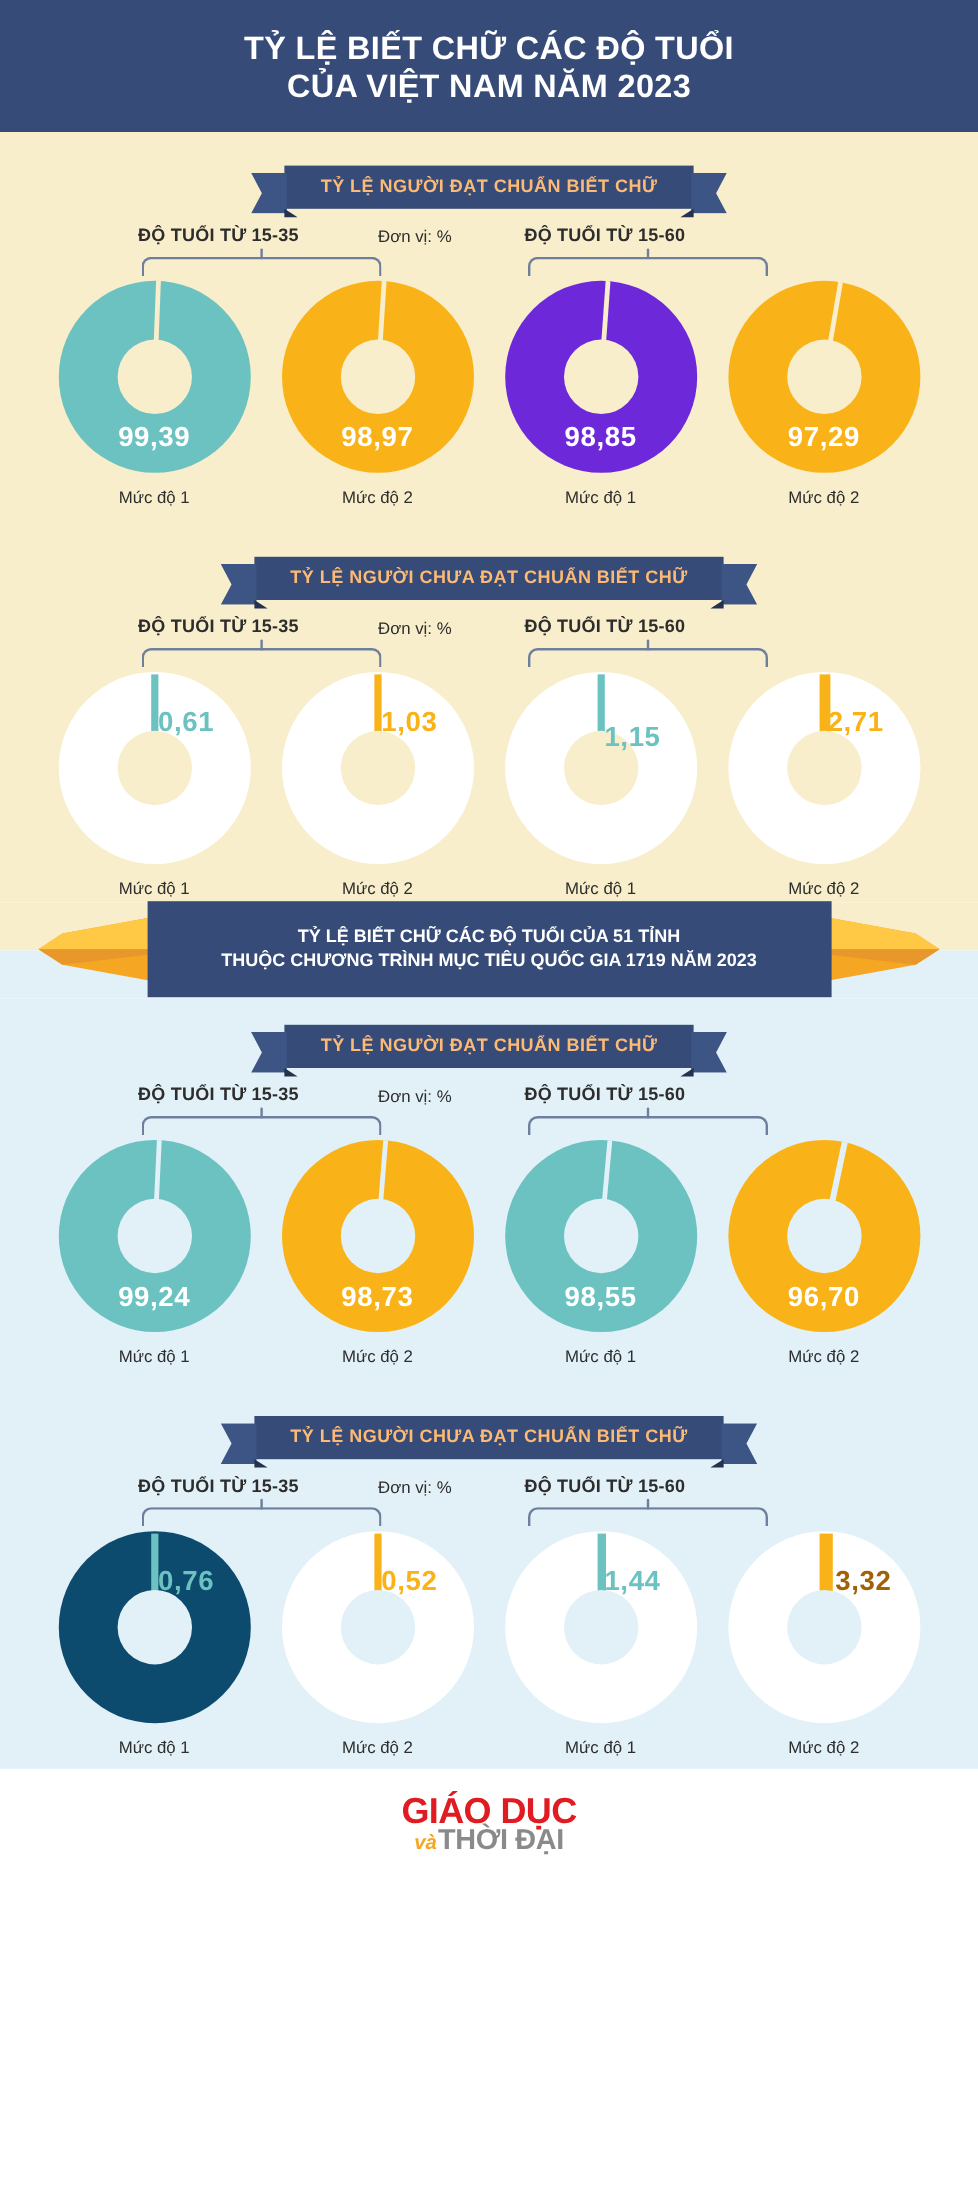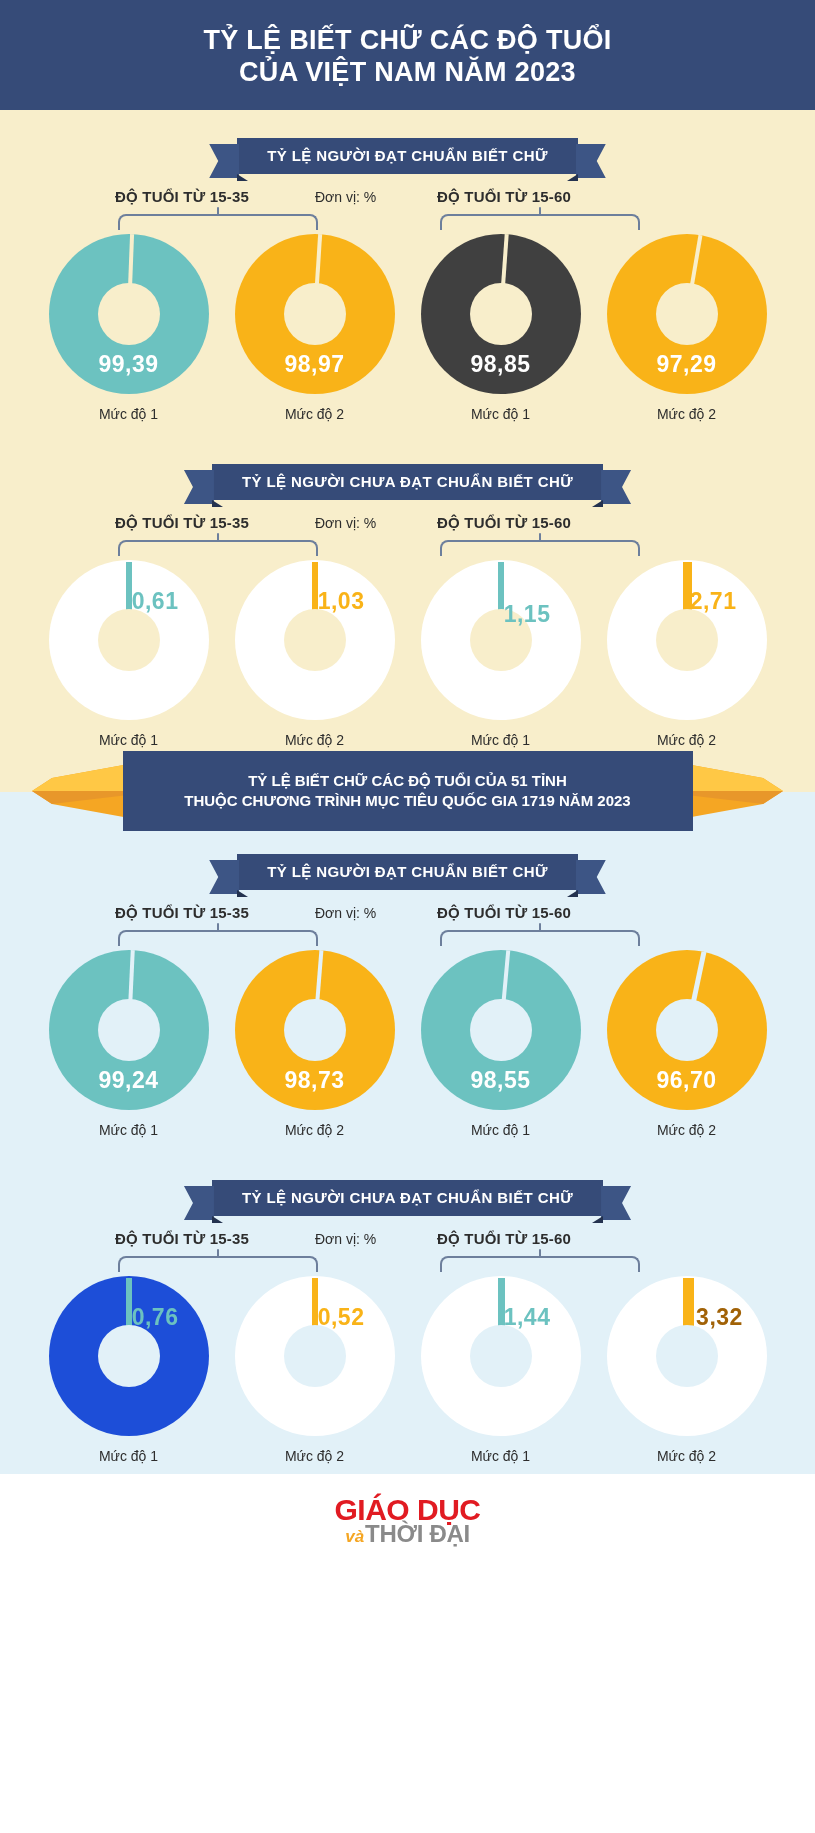--- a/index.html
+++ b/index.html
@@ -43,21 +43,21 @@
 
   
   .ribbon-wrap {
     display: flex;
     justify-content: center;
     position: relative;
   }
   .ribbon {
     position: relative;
     background: #364b78;
-    color: #ffffff;
+    color: #fdba74;
     font-size: 15px;
     font-weight: bold;
     letter-spacing: 0.4px;
     padding: 9px 30px 10px;
     text-align: center;
     white-space: nowrap;
     z-index: 3;
   }
   .ribbon-tail {
     position: absolute;
@@ -298,21 +298,21 @@
     <div class="donut-cell">
       <div class="donut" style="background:#f9b318;">
         <div class="gap-line" style="background:#f8eecb;transform:rotate(3.7deg);"></div>
         <div class="hole" style="background:#f8eecb;"></div>
         <div class="donut-value">98,97</div>
       </div>
       <div class="donut-caption">Mức độ 2</div>
     </div>
 
     <div class="donut-cell">
-      <div class="donut" style="background:#404040;">
+      <div class="donut" style="background:#6d28d9;">
         <div class="gap-line" style="background:#f8eecb;transform:rotate(4.1deg);"></div>
         <div class="hole" style="background:#f8eecb;"></div>
         <div class="donut-value">98,85</div>
       </div>
       <div class="donut-caption">Mức độ 1</div>
     </div>
 
     <div class="donut-cell">
       <div class="donut" style="background:#f9b318;">
         <div class="gap-line" style="background:#f8eecb;transform:rotate(9.7deg);"></div>
@@ -479,21 +479,21 @@
     <div class="group-label" style="left:115px;top:0;">ĐỘ TUỔI TỪ 15-35</div>
     <div class="unit-label" style="left:315px;top:1px;">Đơn vị: %</div>
     <div class="group-label" style="left:437px;top:0;">ĐỘ TUỔI TỪ 15-60</div>
     <div class="brace" style="left:118px;top:26px;"></div>
     <div class="brace" style="left:440px;top:26px;"></div>
   </div>
 
   <div class="donut-row">
 
     <div class="donut-cell">
-      <div class="donut" style="background:#1d4ed8;">
+      <div class="donut" style="background:#0c4a6e;">
         <div class="tick" style="background:#6cc2c0;"></div>
         <div class="hole" style="background:#e2f1f8;"></div>
         <div class="donut-value small" style="color:#6cc2c0;">0,76</div>
       </div>
       <div class="donut-caption">Mức độ 1</div>
     </div>
 
     <div class="donut-cell">
       <div class="donut" style="background:#ffffff;">
         <div class="tick" style="background:#f9b318;"></div>

